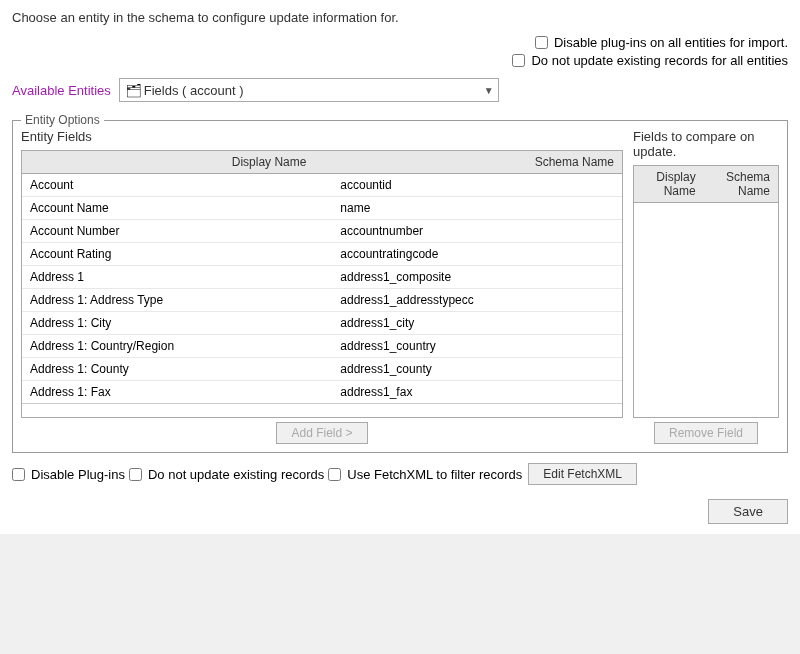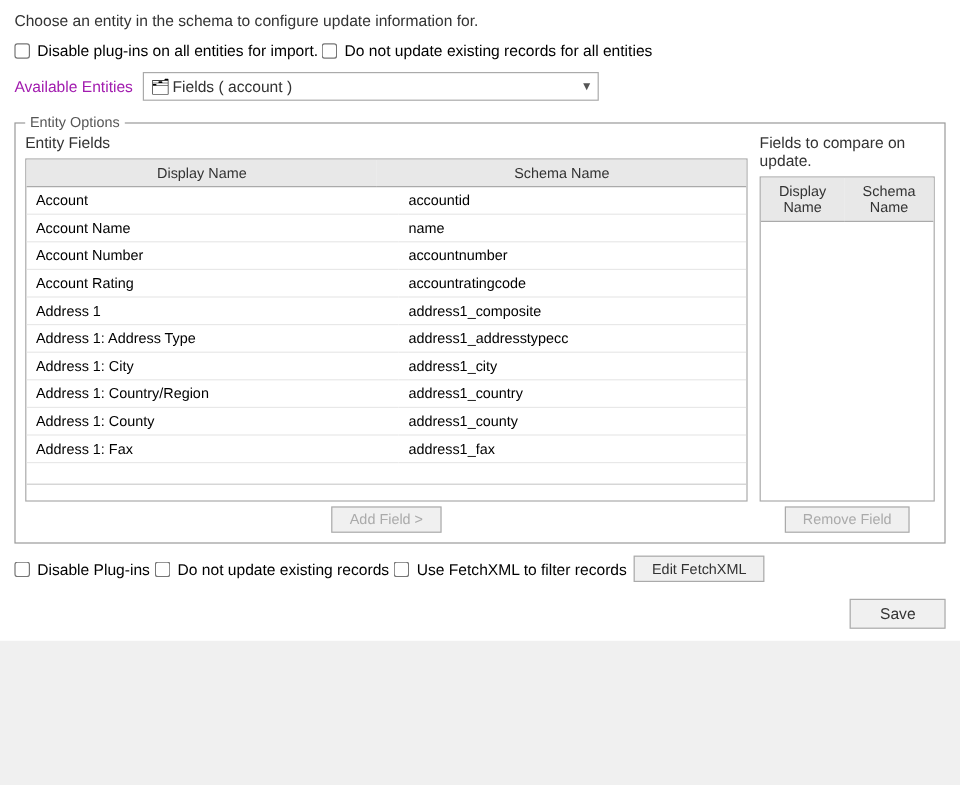--- a/index.html
+++ b/index.html
@@ -20,21 +20,21 @@
       flex-direction: column;
       gap: 6px;
     }
     .top-description {
       color: #333;
       font-size: 13px;
       margin-bottom: 4px;
     }
     .global-options {
       display: flex;
-      flex-direction: row;
+      flex-direction: column;
       gap: 3px;
       margin-bottom: 4px;
       align-items: flex-end;
     }
     .checkbox-row {
       display: flex;
       align-items: center;
       gap: 6px;
     }
     .checkbox-row input[type="checkbox"] {
@@ -99,21 +99,21 @@
     }
     .fields-table {
       width: 100%;
       border-collapse: collapse;
       font-size: 12px;
     }
     .fields-table thead tr {
       background: #e8e8e8;
     }
     .fields-table thead th {
-      text-align: center;
+      text-align: right;
       padding: 4px 8px;
       border-bottom: 1px solid #aaa;
       font-weight: normal;
       color: #333;
     }
     .fields-table tbody tr {
       cursor: pointer;
     }
     .fields-table tbody td {
       padding: 4px 8px;

